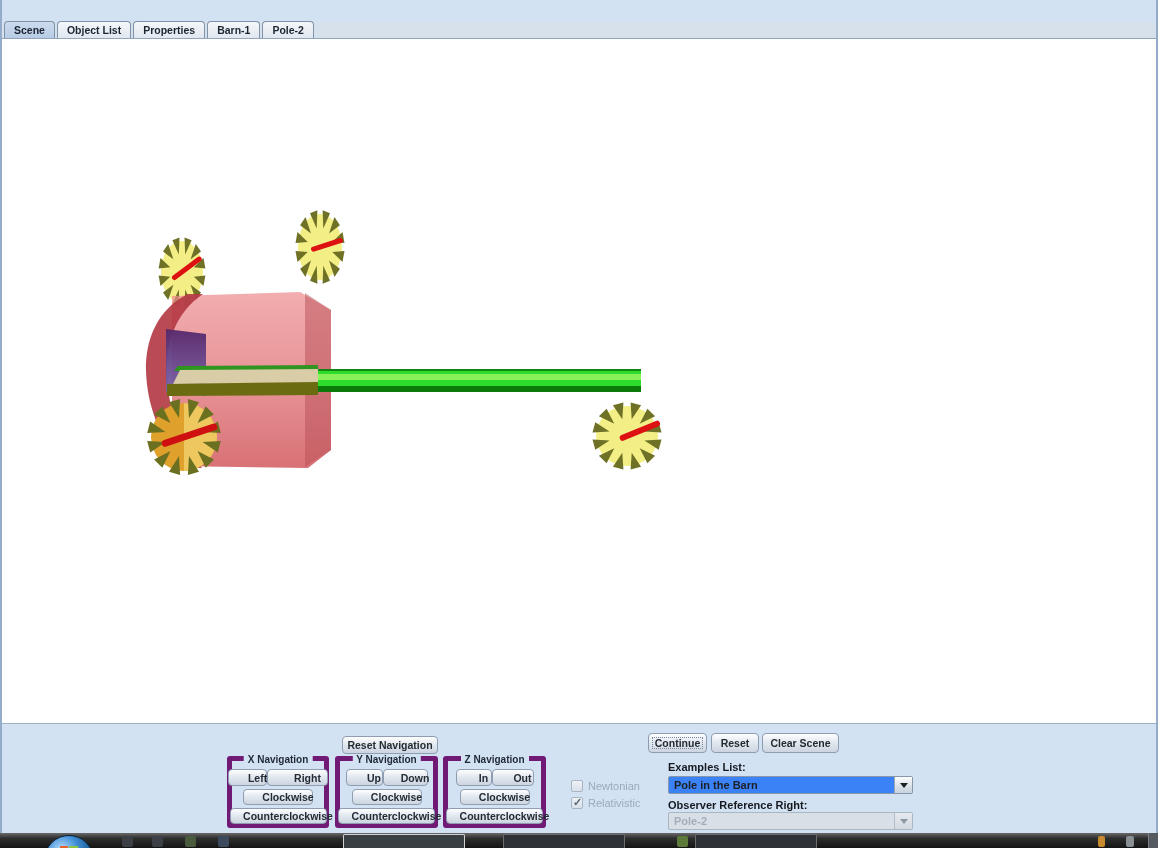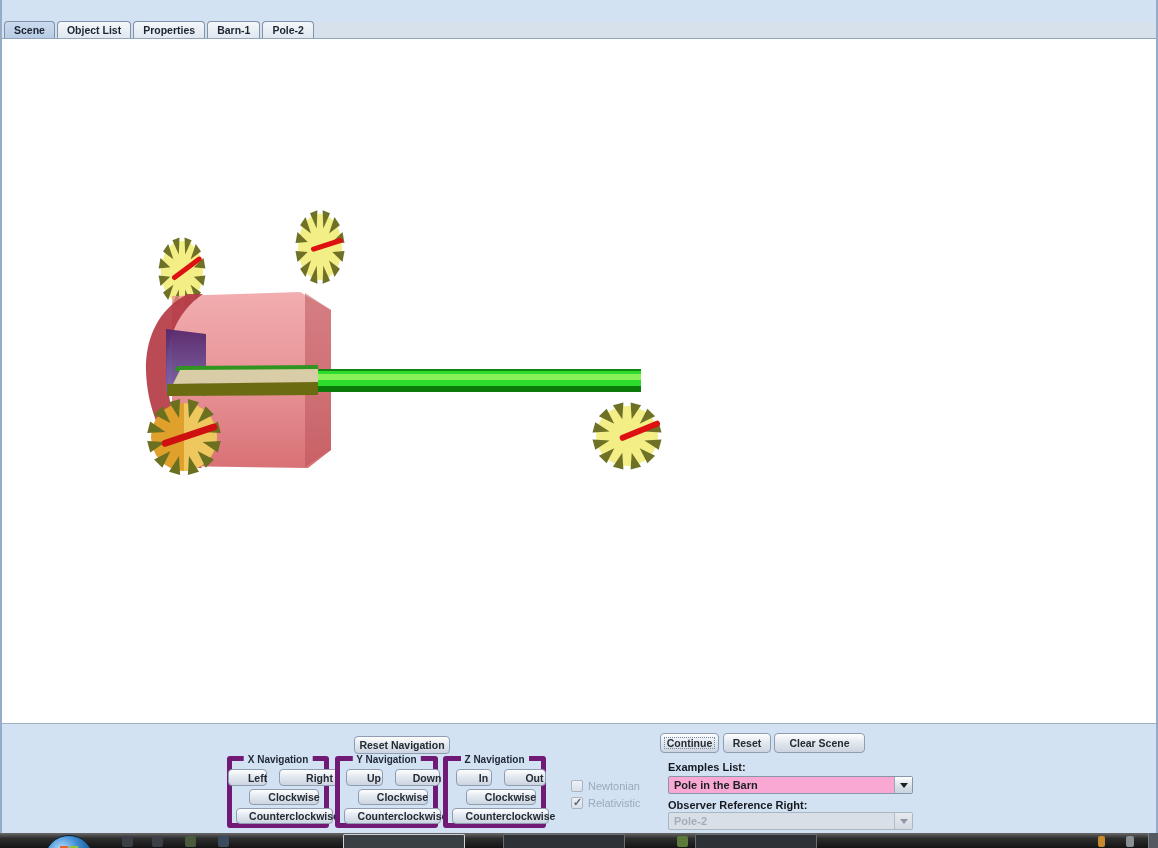--- a/index.html
+++ b/index.html
@@ -37,40 +37,40 @@
 
   
   .canvas { position:absolute; left:0; top:39px; width:1154px; height:684px; background:#ffffff; }
 
   
   .panel { position:absolute; left:0; top:723px; width:1154px; height:110px; background:#d3e2f2;
            border-top:1px solid #9fb0c4; }
   .btn { background:linear-gradient(#fefefe,#e3e9f0 45%,#ccd5e0);
          border:1px solid #8e9db1; border-radius:4px; font-family:"Liberation Sans",sans-serif;
          font-size:10.5px; font-weight:bold; color:#252b33; text-align:right; cursor:pointer;
-         display:flex; align-items:center; justify-content:center; position:absolute;margin-left:12px; }
+         display:flex; align-items:center; justify-content:center; position:absolute; }
   .btn.focused::after { content:""; position:absolute; left:3px; right:3px; top:3px; bottom:3px;
                         border:1px dotted #7888a0; }
   .group { position:absolute; border:5px solid #701a75; border-radius:3px; }
   .grouptitle { position:absolute; top:-7px; left:50%; transform:translateX(-50%);
                 background:#d3e2f2; padding:0 4px; font-size:10px; font-weight:bold;
                 color:#1e2836; white-space:nowrap; }
   .g-inner { position:absolute; left:0; top:8px; width:100%; display:flex; flex-direction:column;
              align-items:center; gap:3px; }
   .pairrow { display:flex; }
   .gbtn { position:static; height:17px;padding-left:20px; }
   .label { position:absolute; font-size:11px; font-weight:bold; color:#15191f; }
   .checkbox { position:absolute; display:flex; align-items:center; gap:5px; }
   .checkbox .box { width:12px; height:12px; border:1px solid #a9b5c3; border-radius:2px;
                    background:linear-gradient(#eef2f6,#d9e0e8); position:relative; }
   .checkbox .box.checked::after { content:"\2713"; position:absolute; left:1px; top:-2px;
                    font-size:11px; font-weight:bold; color:#5c6878; }
   .checkbox .cblabel { font-size:11px; color:#9aa9bc; }
   .combo { position:absolute; height:18px; border:1px solid #8родина; }
-  .combo { border:1px solid #8898aa; border-radius:2px; background:#f9a8d4; display:flex; cursor:pointer; }
+  .combo { border:1px solid #8898aa; border-radius:2px; background:#3b82f6; display:flex; cursor:pointer; }
   .combo .val { flex:1; font-size:11px; font-weight:bold; color:#1c2026; padding:2px 0 0 5px;
                 white-space:nowrap; overflow:hidden; }
   .combo .arrow { width:18px; border-left:1px solid #9aa8ba;
                   background:linear-gradient(#fdfdfd,#dde4ec 50%,#c8d2de);
                   display:flex; align-items:center; justify-content:center; }
   .combo .arrow::after { content:""; width:0; height:0; border-left:4px solid transparent;
                   border-right:4px solid transparent; border-top:5px solid #1c2026; }
   .combo.disabled { background:#d9dfe6; border-color:#aab6c2; }
   .combo.disabled .val { color:#a3aeba; font-weight:bold; }
   .combo.disabled .arrow { background:linear-gradient(#e6eaef,#d2d9e1); border-left-color:#b4bfca; }
@@ -292,21 +292,21 @@
       <span class="box checked"></span>
       <span class="cblabel">Relativistic</span>
     </div>
 
     <div class="btn focused" style="left:646px; top:9px; width:59px; height:20px;">
       <span>Continue</span>
     </div>
     <div class="btn" style="left:709px; top:9px; width:48px; height:20px;">
       <span>Reset</span>
     </div>
-    <div class="btn" style="left:760px; top:9px; width:91px; height:20px;">
+    <div class="btn" style="left:760px; top:9px; width:77px; height:20px;">
       <span>Clear Scene</span>
     </div>
 
     <span class="label" style="left:666px; top:37px;">Examples List:</span>
     <div class="combo" style="left:666px; top:52px; width:245px; height:18px;">
       <span class="val">Pole in the Barn</span>
       <span class="arrow"></span>
     </div>
 
     <span class="label" style="left:666px; top:75px;">Observer Reference Right:</span>

